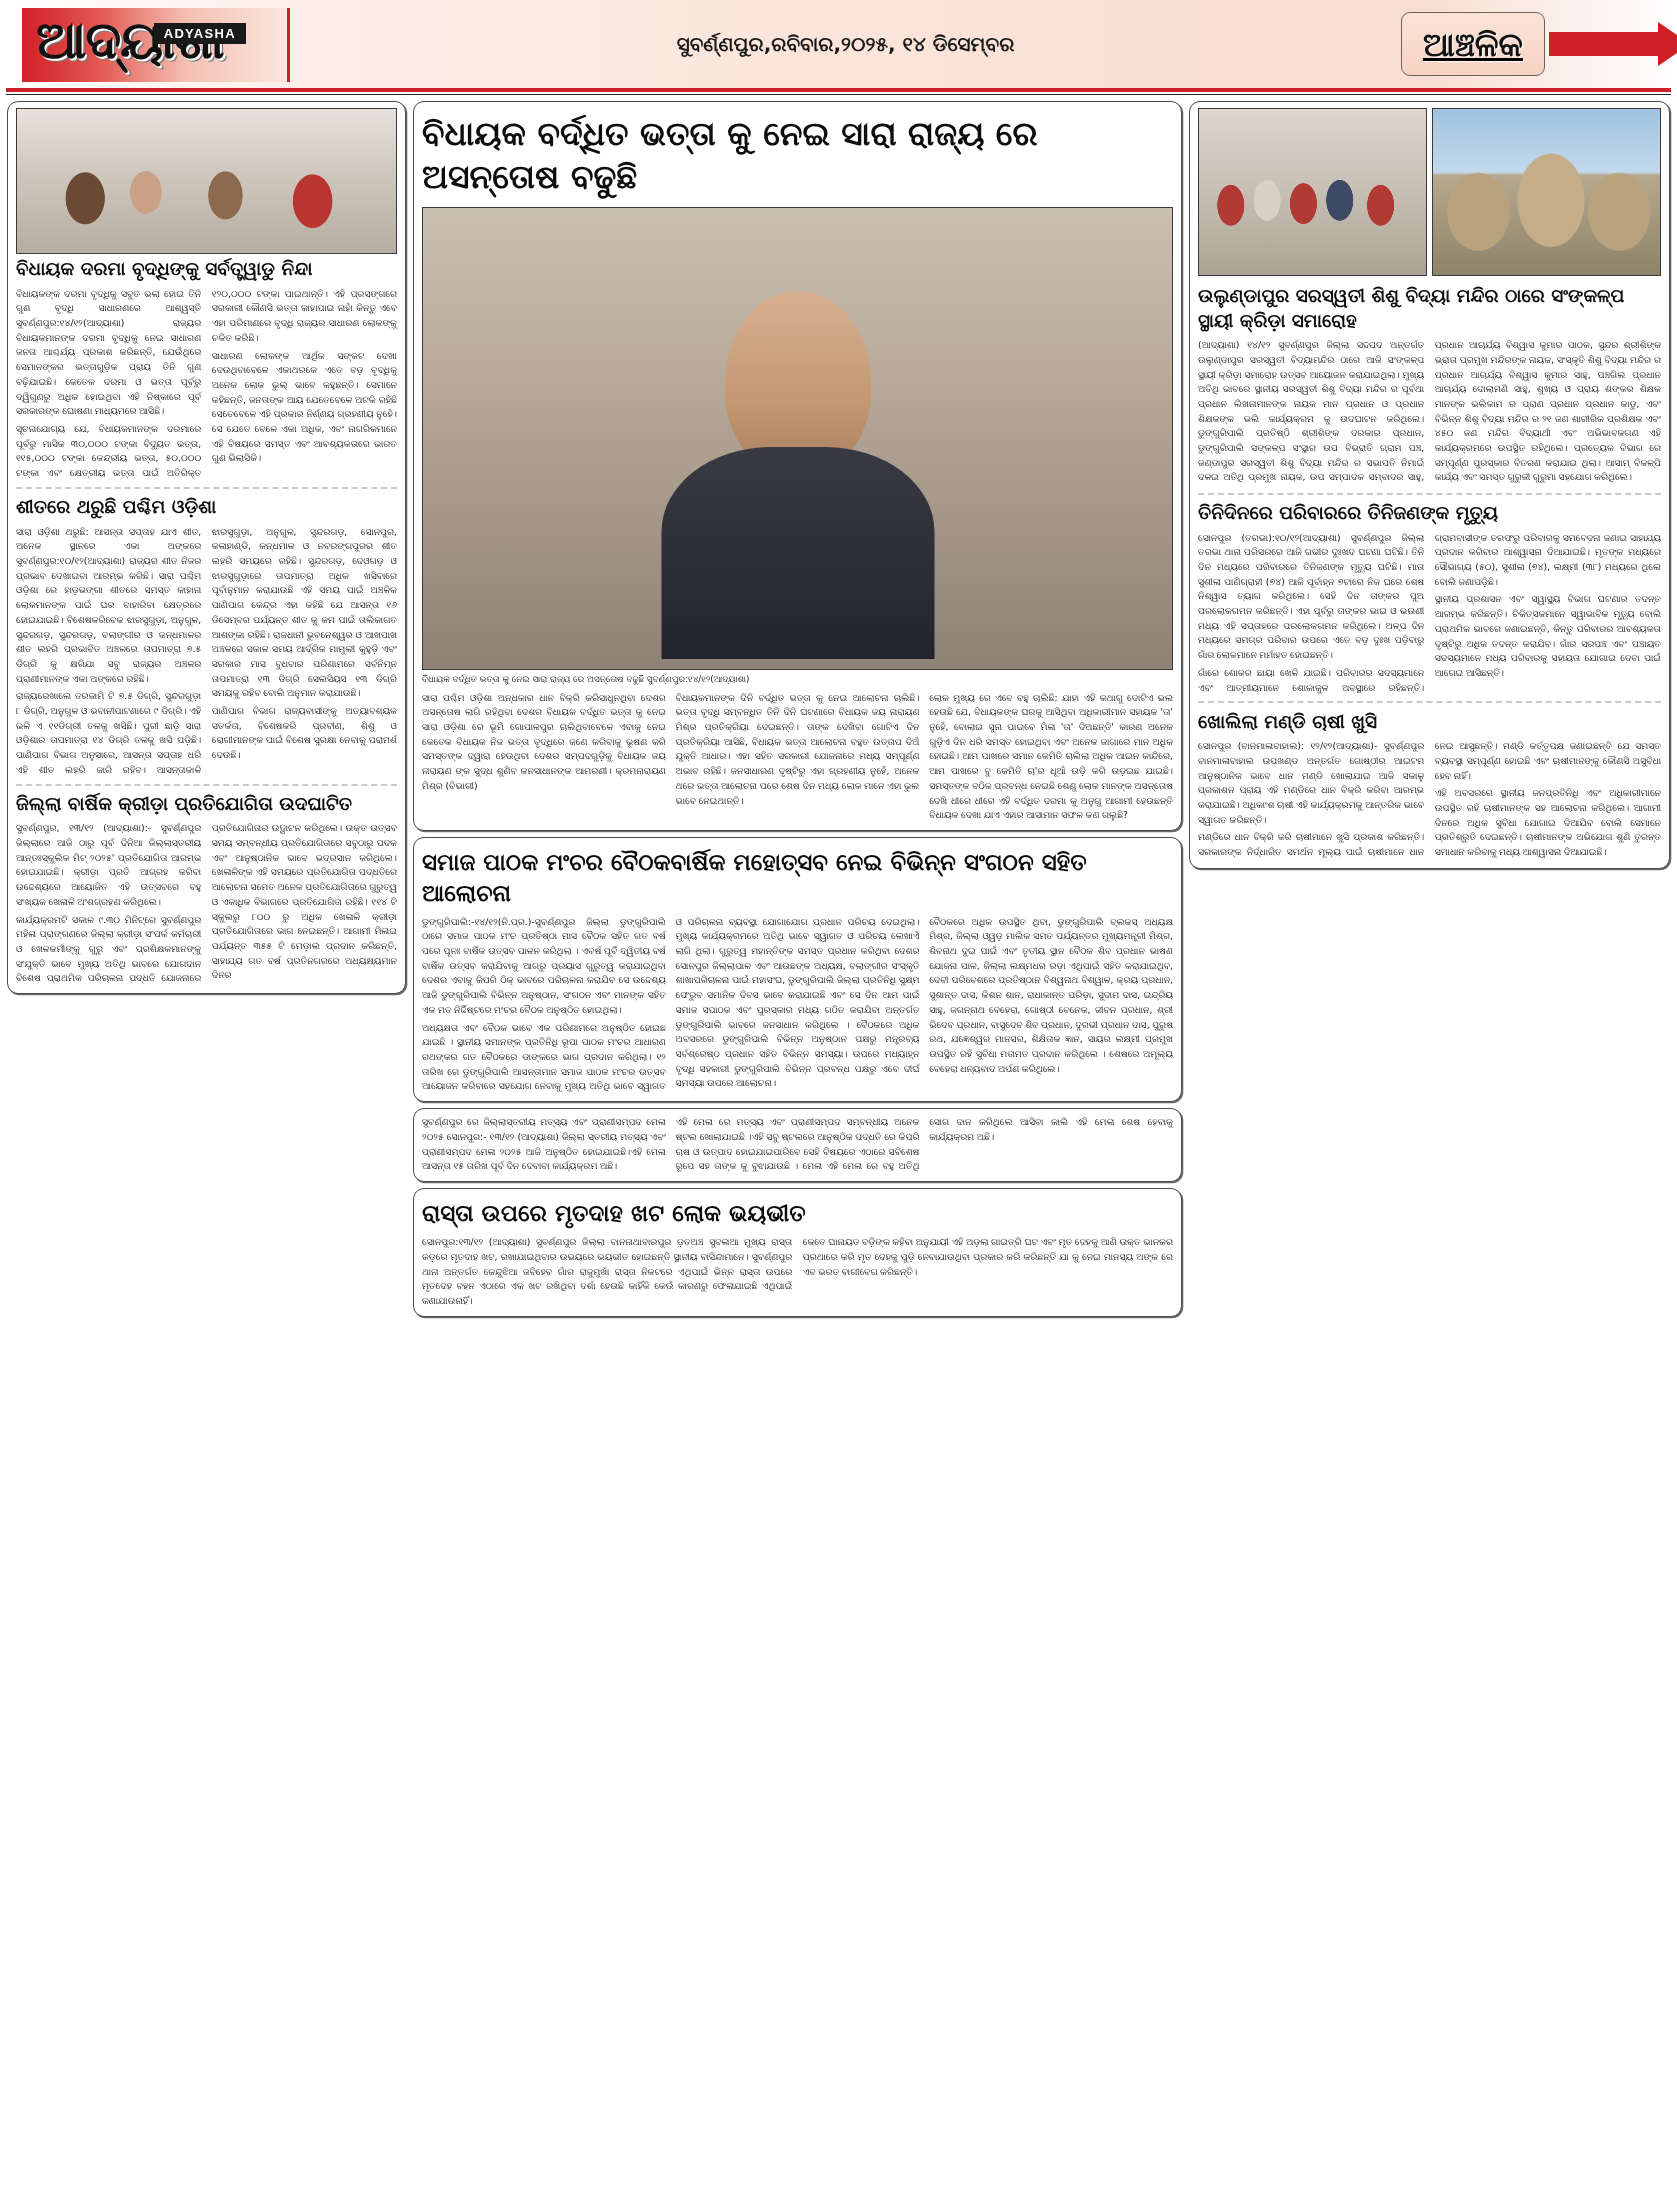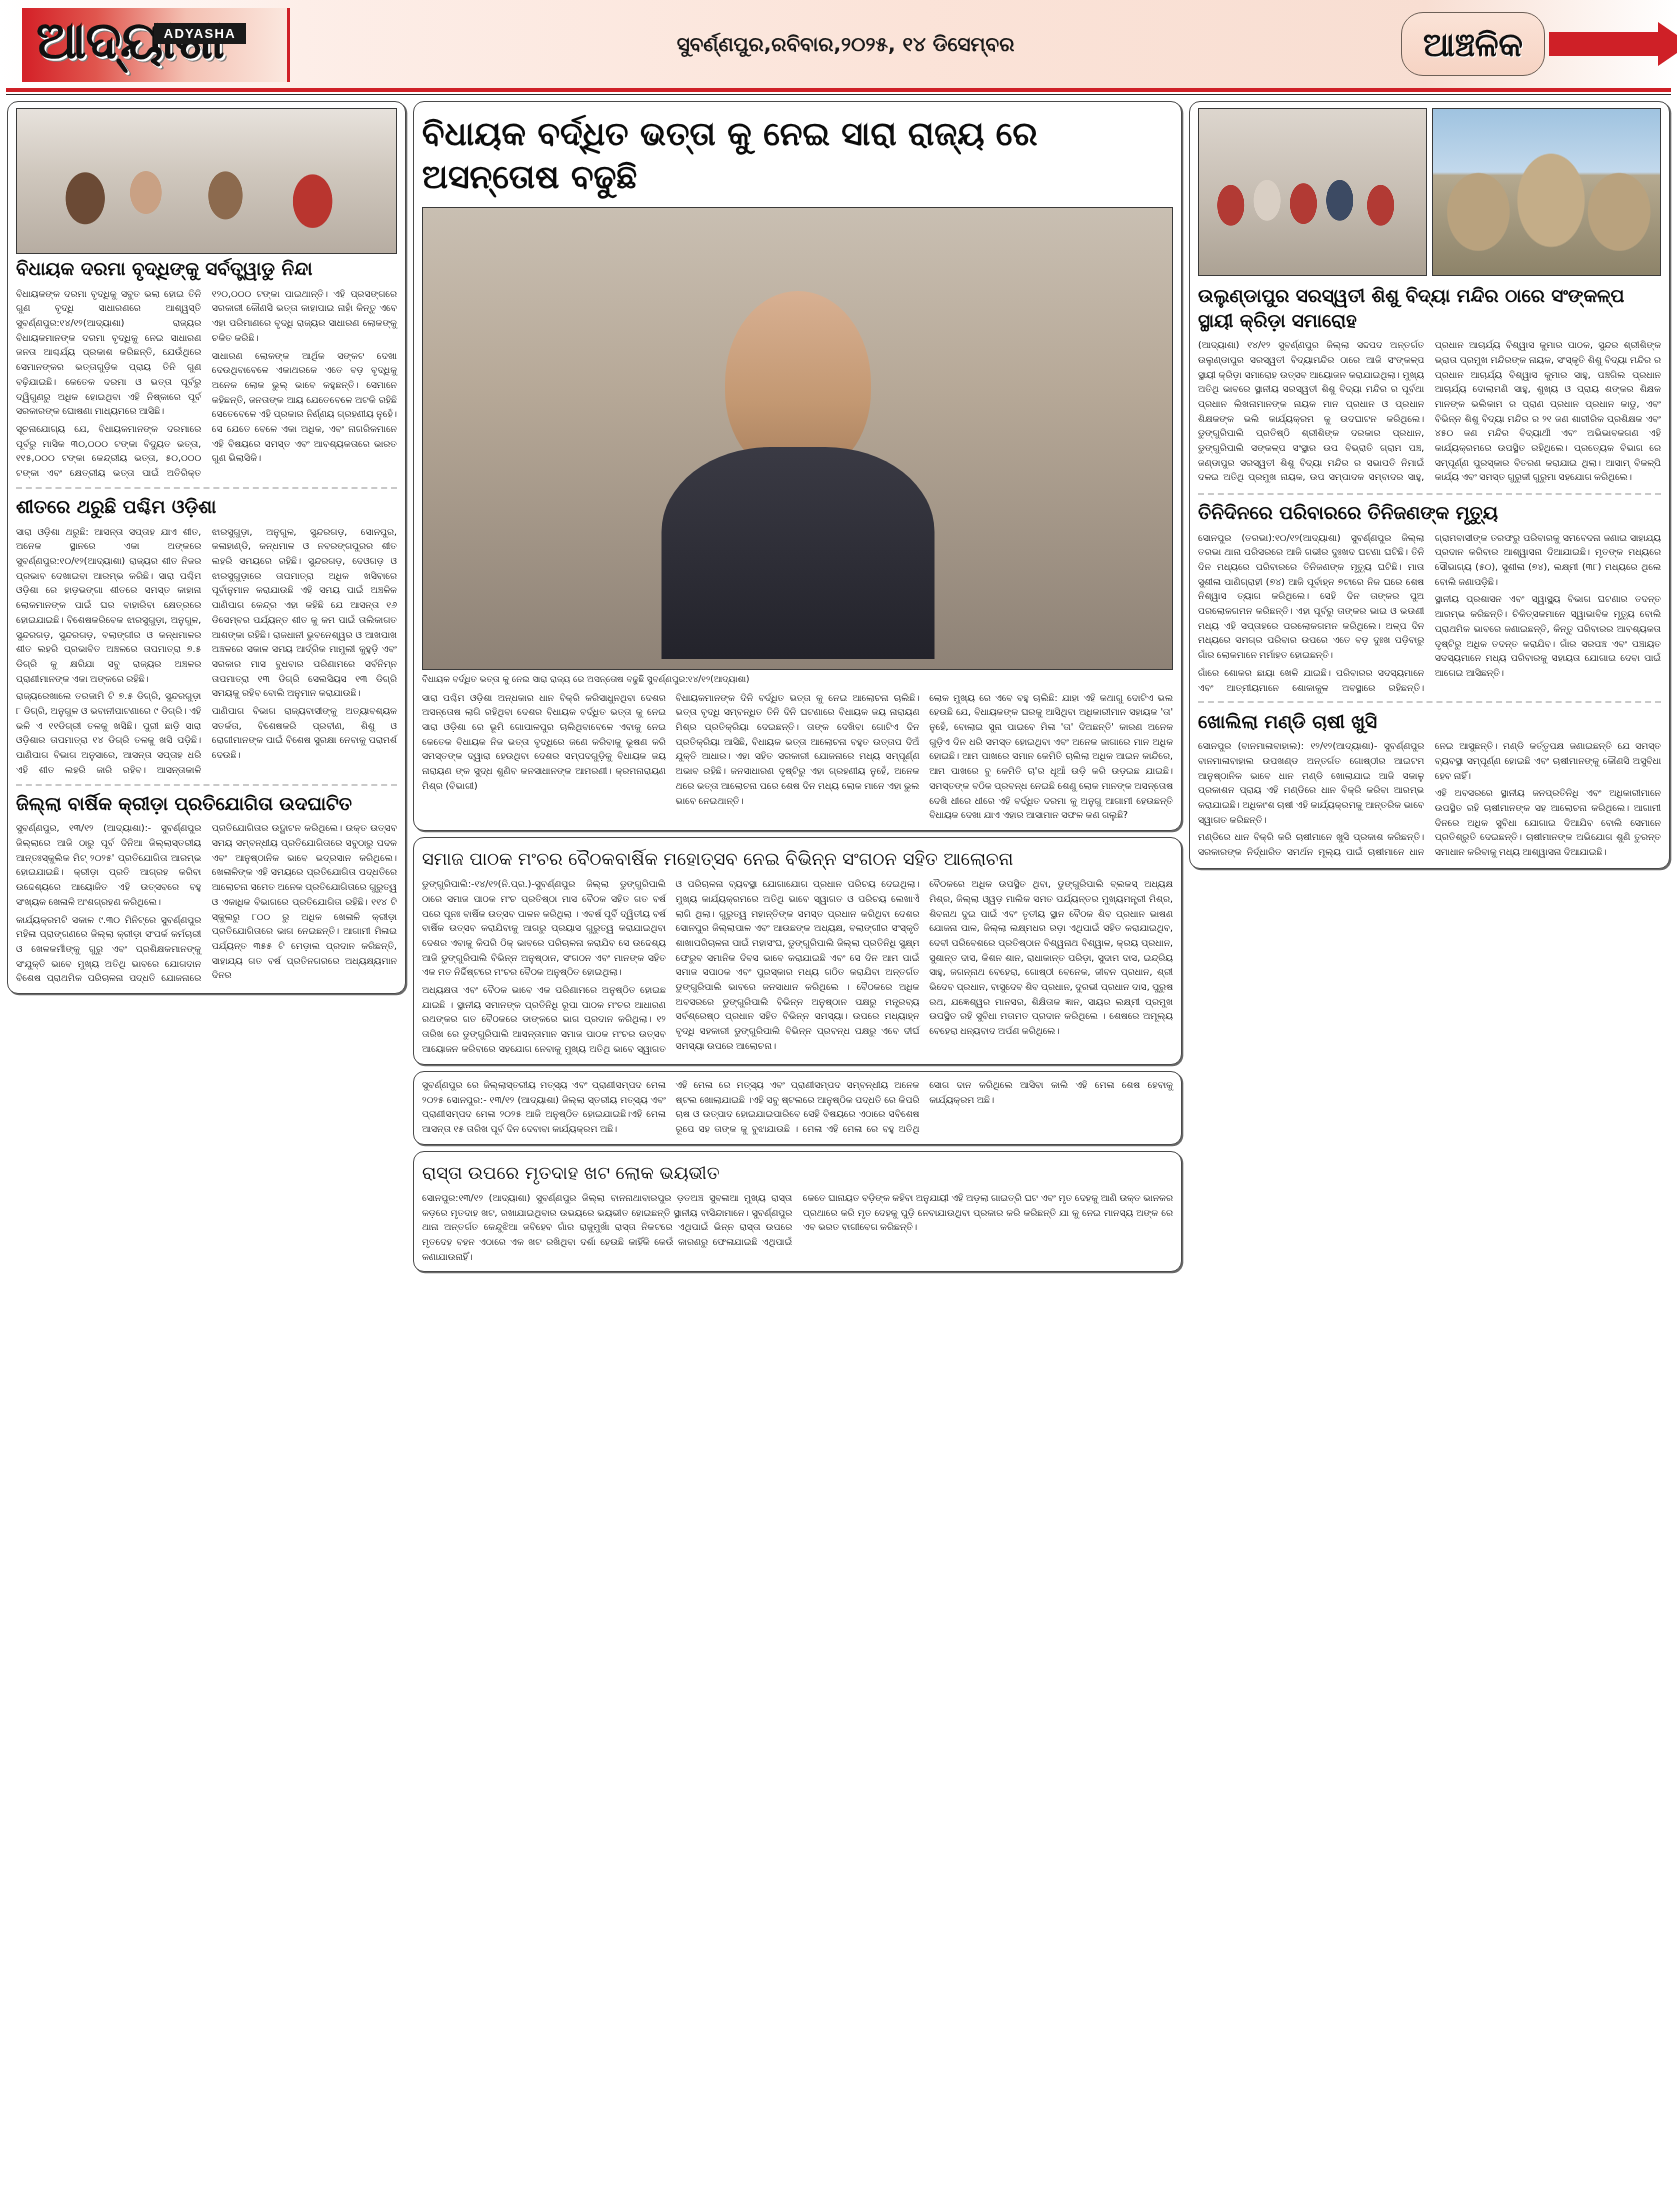--- a/index.html
+++ b/index.html
@@ -67,25 +67,26 @@
     font-family: "DejaVu Sans", sans-serif;
     font-size: 20px;
     font-weight: bold;
     color: #1a1a1a;
     white-space: nowrap;
     text-align: center;
   }
   .section-chip {
     margin: 12.3px 0 12.3px 0;
     border: 1.8px solid #6d6057;
-    border-radius: 22px;
+    border-radius: 9px;
     padding: 4.4px 21px;
     display: flex;
     align-items: center;
     background: linear-gradient(180deg, #fbe3d7 0%, #f6d3c3 100%);
+    text-decoration: underline;
   }
   .section-chip span {
     font-family: "DejaVu Sans", sans-serif;
     font-size: 33px;
     font-weight: bold;
     color: #121212;
     text-shadow: 0.9px 0.9px 0 #ffffff;
     line-height: 1;
   }
   .masthead-arrow {
@@ -154,22 +155,22 @@
     font-family: "DejaVu Sans", sans-serif;
     font-size: 33px;
     font-weight: bold;
     line-height: 1.30;
     color: #0d0d0d;
     margin: 4.4px 0 8px 0;
     text-align: left;
   }
   .hl-lg {
     font-family: "DejaVu Sans", sans-serif;
-    font-size: 18px;
-    font-weight: normal;
+    font-size: 23px;
+    font-weight: bold;
     line-height: 1.34;
     color: #0d0d0d;
     margin: 2.6px 0 6.2px 0;
   }
   .hl-md {
     font-family: "DejaVu Sans", sans-serif;
     font-size: 18.5px;
     font-weight: bold;
     line-height: 1.36;
     color: #0d0d0d;

